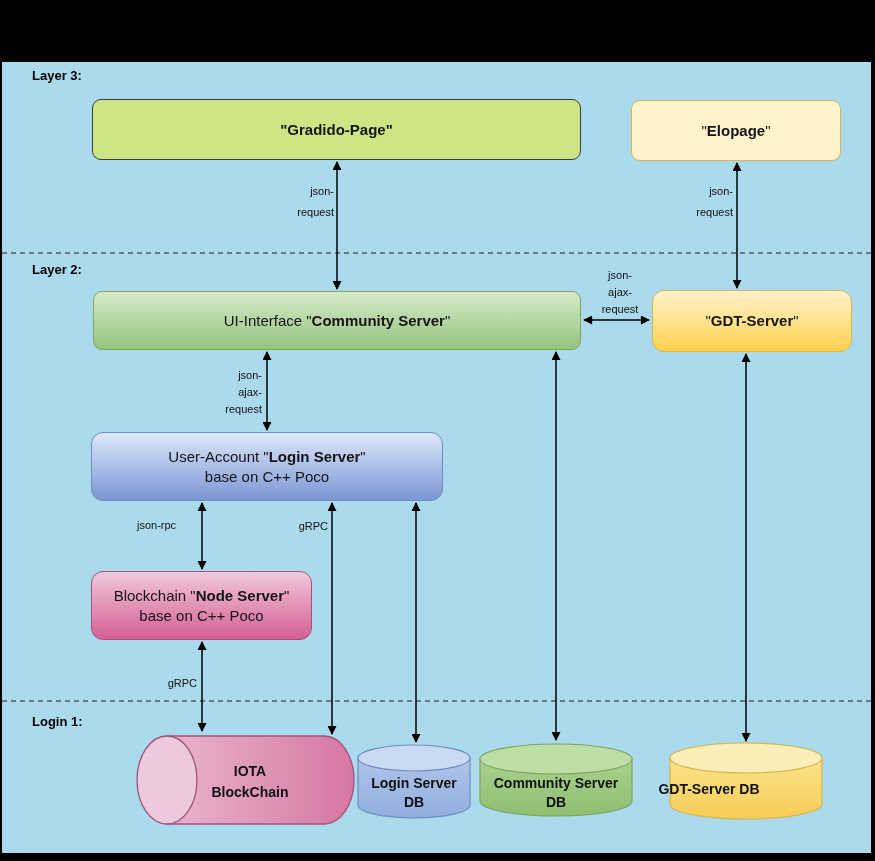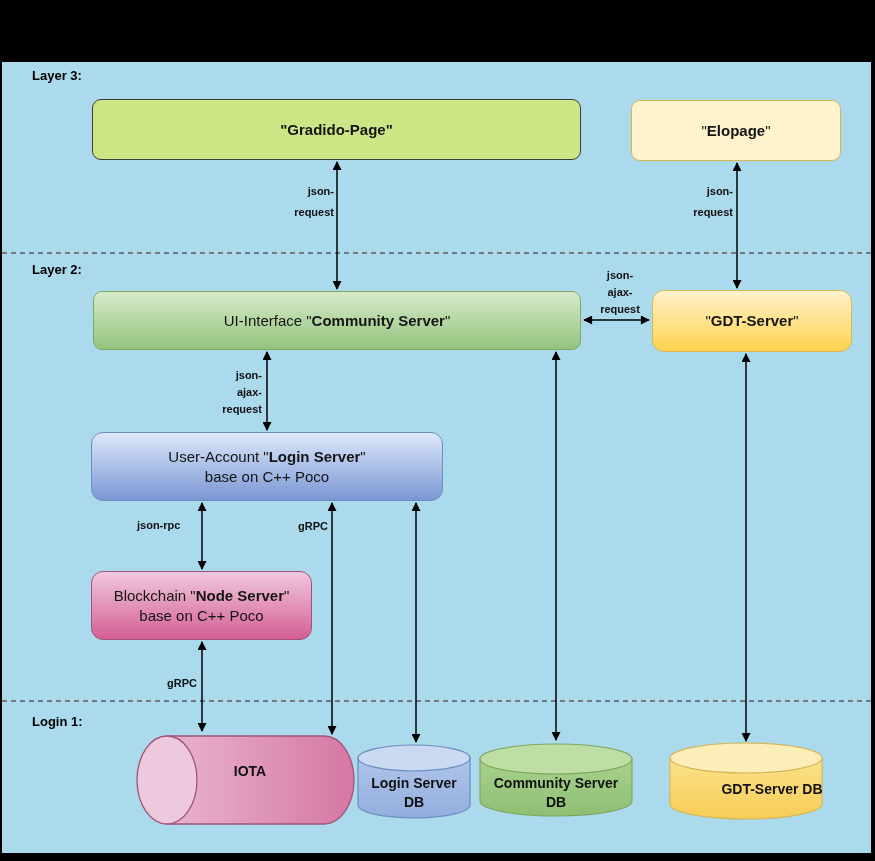--- a/index.html
+++ b/index.html
@@ -33,21 +33,21 @@
     background:linear-gradient(var(--yellow-top),var(--yellow-bottom));
     border:1px solid var(--yellow-border);border-radius:12px;}
   .login{left:91px;top:432px;width:352px;height:69px;
     background:linear-gradient(var(--blue-top),var(--blue-bottom));
     border:1px solid var(--blue-border);border-radius:12px;}
   .nodesrv{left:91px;top:571px;width:221px;height:69px;
     background:linear-gradient(var(--pink-top),var(--pink-bottom));
     border:1px solid var(--pink-border);border-radius:12px;}
   .overlay{position:absolute;left:0;top:0;pointer-events:none;}
   .elabel{position:absolute;font-size:11px;line-height:17px;color:#111;}
-  .ll{display:block;font-weight:bold;}
+  .ll{display:block;}
   .cyl-label{position:absolute;text-align:center;font-weight:bold;font-size:14px;color:#111;}
 </style>
 </head>
 <body>
 
 <div class="panel"></div>
 
 <div class="layer" style="top:68px">Layer 3:</div>
 <div class="layer" style="top:262px">Layer 2:</div>
 <div class="layer" style="top:714px">Login 1:</div>
@@ -133,30 +133,31 @@
     <line x1="332" y1="503" x2="332" y2="734" marker-start="url(#ah)" marker-end="url(#ah)"></line>
     <line x1="416" y1="503" x2="416" y2="742" marker-start="url(#ah)" marker-end="url(#ah)"></line>
     <line x1="202" y1="642" x2="202" y2="731" marker-start="url(#ah)" marker-end="url(#ah)"></line>
     <line x1="556" y1="352" x2="556" y2="740" marker-start="url(#ah)" marker-end="url(#ah)"></line>
     <line x1="746" y1="354" x2="746" y2="741" marker-start="url(#ah)" marker-end="url(#ah)"></line>
   </g>
 </svg>
 
 <div class="cyl-label" style="left:165px;top:761px;width:170px;line-height:21px">
   <span class="ll">IOTA</span>
+  <span class="ll">BlockChain</span>
 </div>
 <div class="cyl-label" style="left:356px;top:774px;width:116px;line-height:19px">
   <span class="ll">Login Server</span>
   <span class="ll">DB</span>
 </div>
 <div class="cyl-label" style="left:478px;top:774px;width:156px;line-height:19px">
   <span class="ll">Community Server</span>
   <span class="ll">DB</span>
 </div>
-<div class="cyl-label" style="left:694px;top:780px;width:156px;line-height:19px">
+<div class="cyl-label" style="left:631px;top:780px;width:156px;line-height:19px">
   <span class="ll">GDT-Server DB</span>
 </div>
 
 <div class="elabel" style="left:270px;top:181px;width:64px;text-align:right;line-height:21px">
   <span class="ll">json-</span>
   <span class="ll">request</span>
 </div>
 <div class="elabel" style="left:669px;top:181px;width:64px;text-align:right;line-height:21px">
   <span class="ll">json-</span>
   <span class="ll">request</span>

